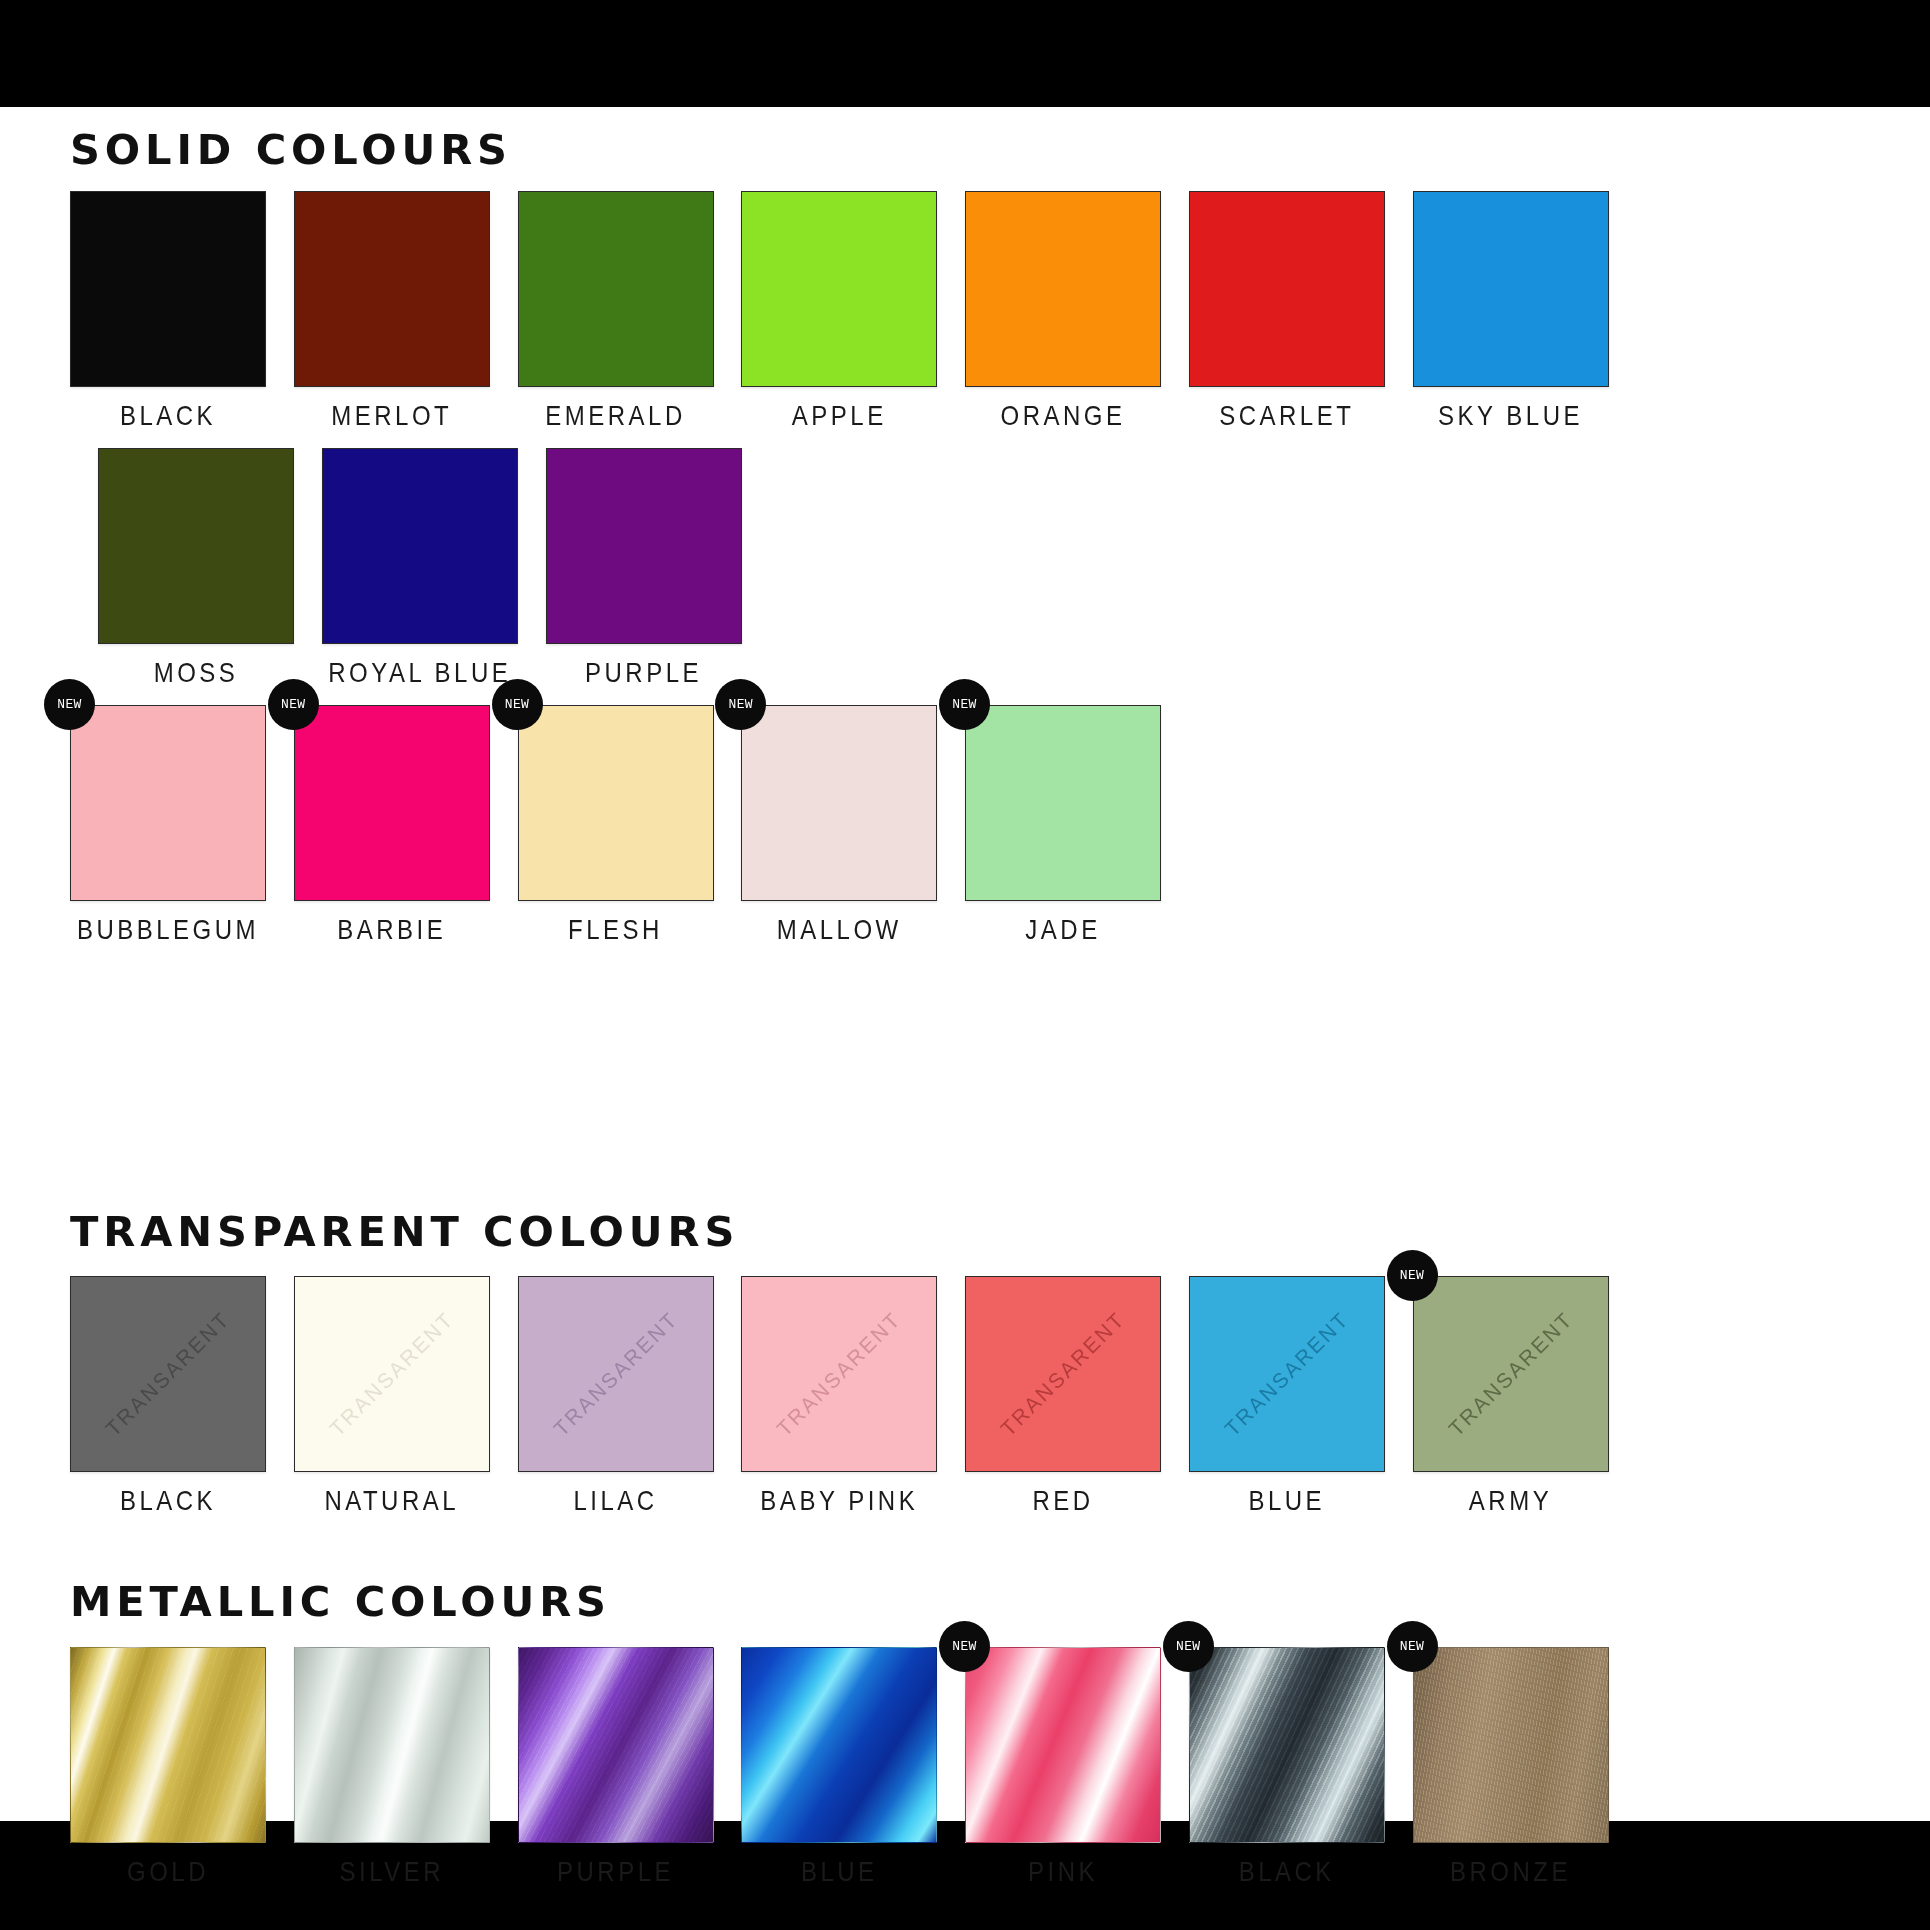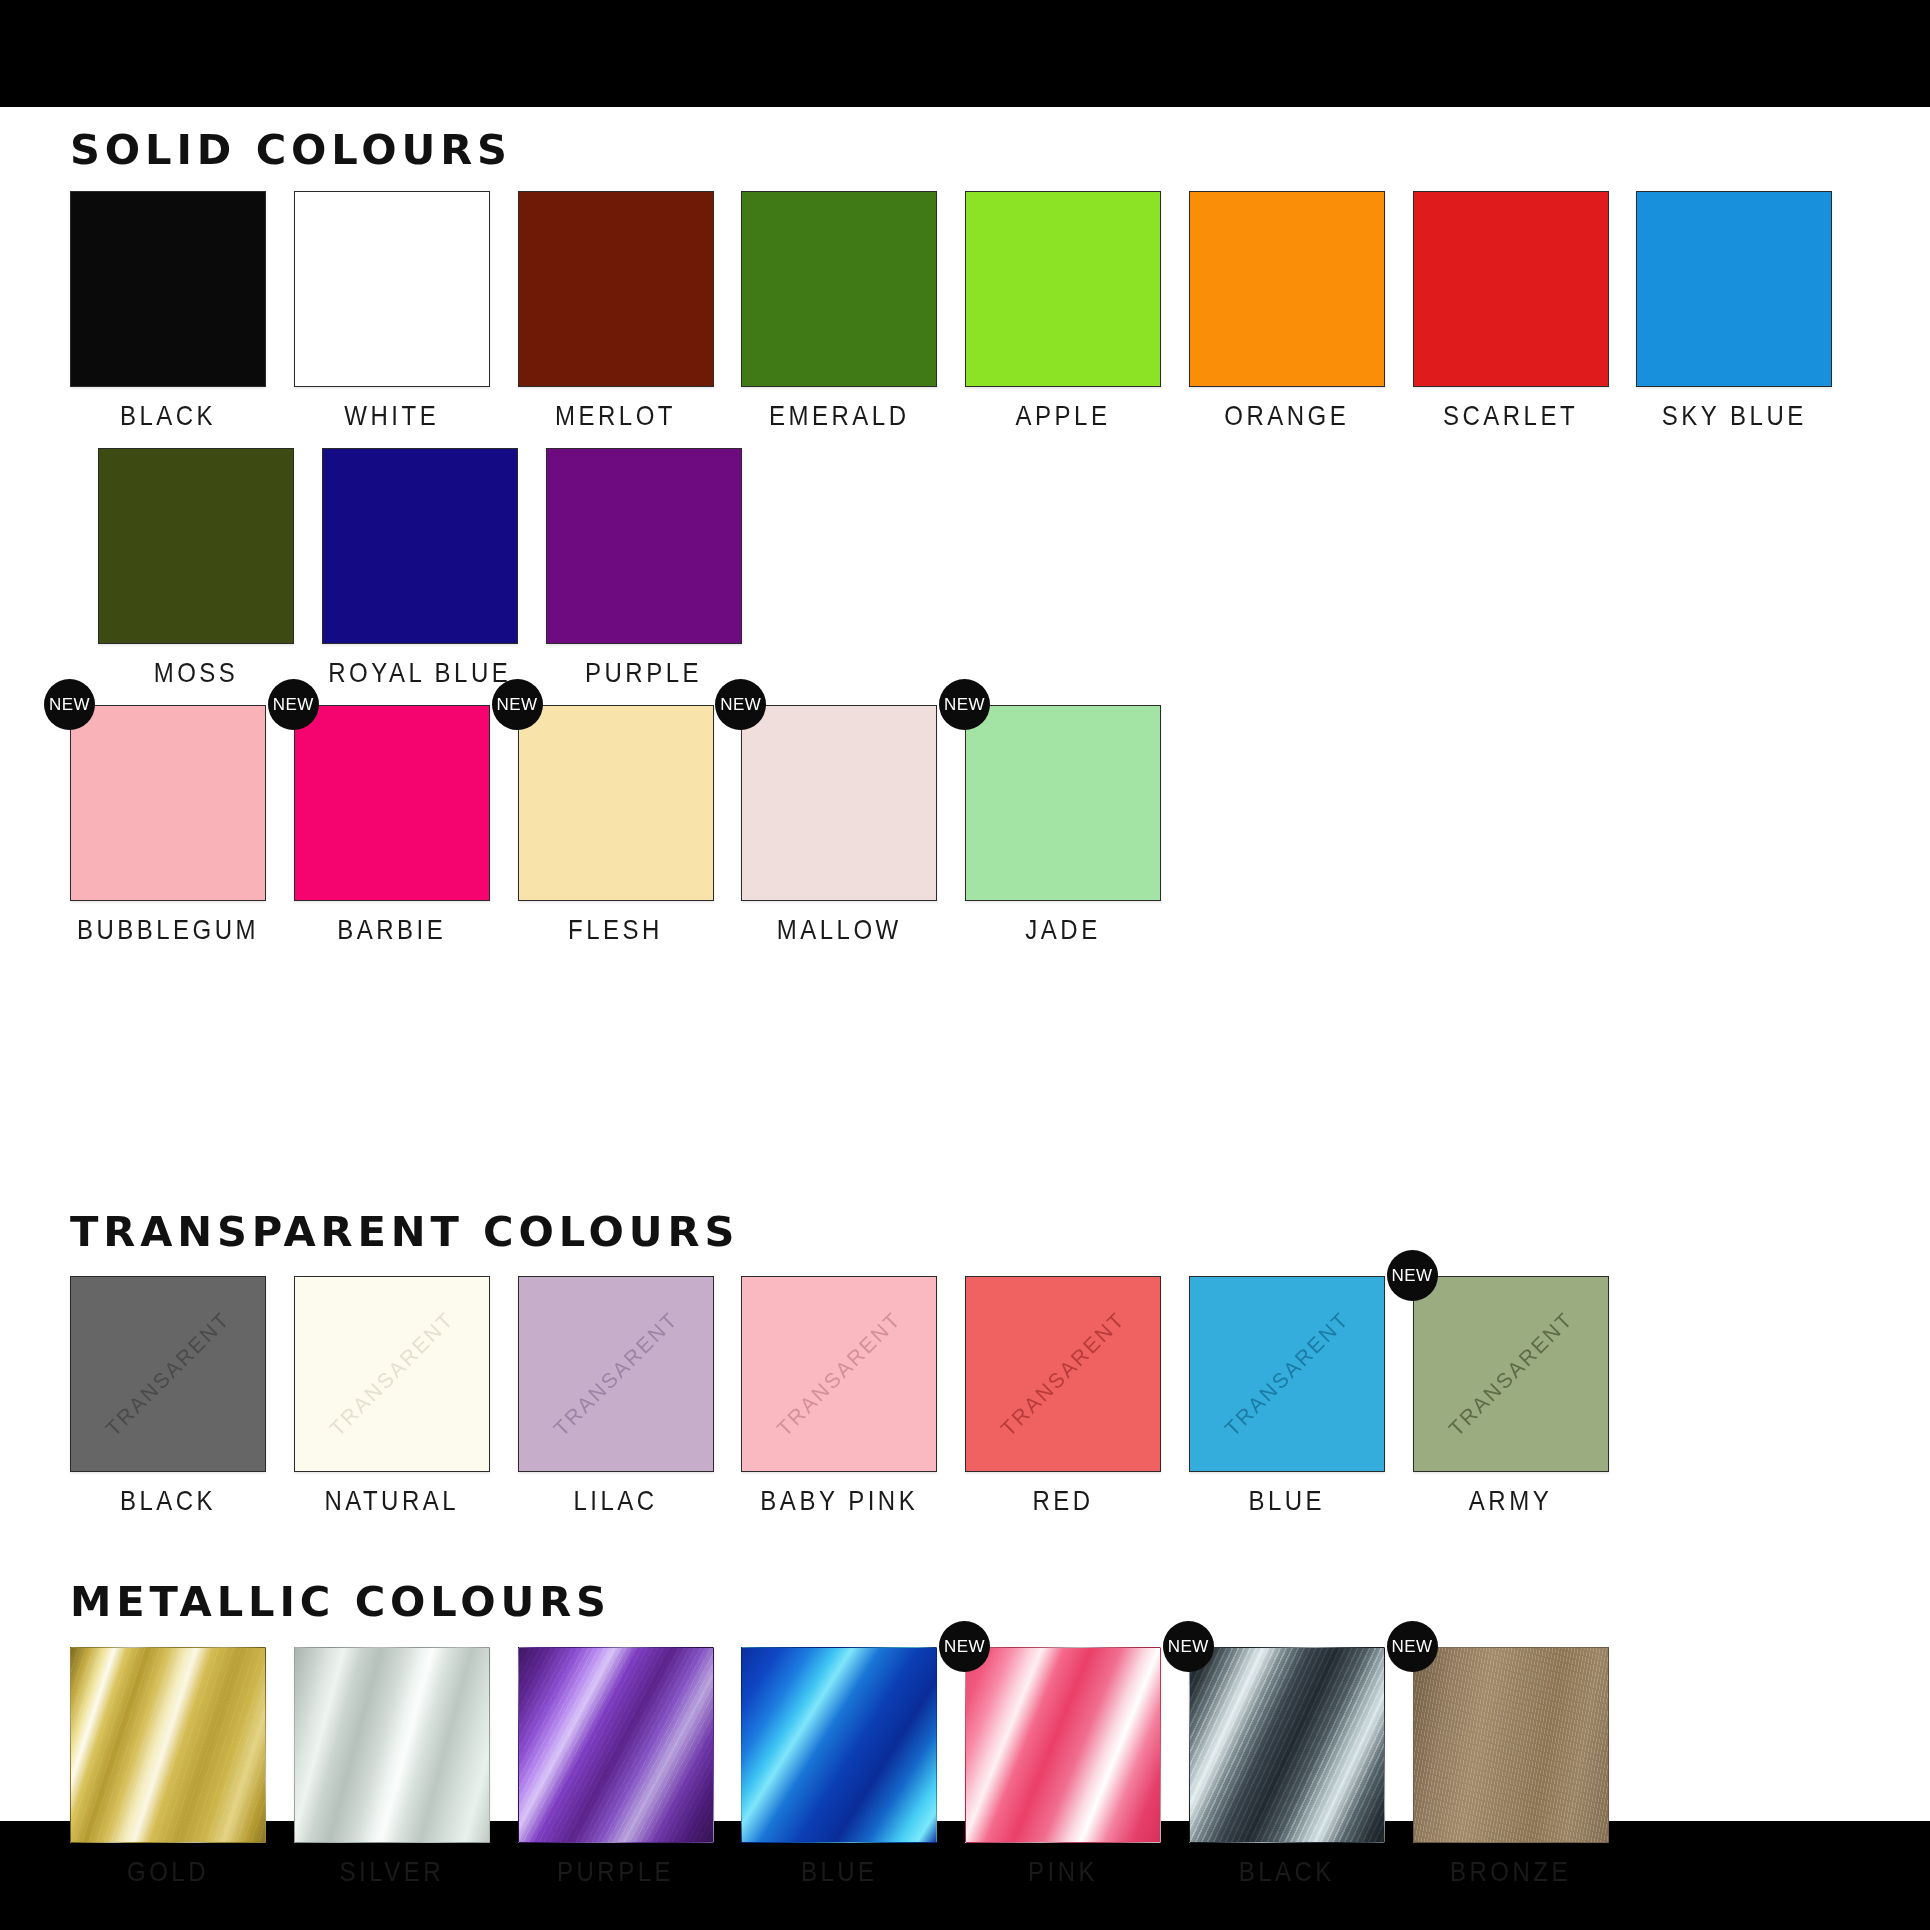--- a/index.html
+++ b/index.html
@@ -93,22 +93,22 @@
     left:-26px;
     top:-26px;
     width:51px;
     height:51px;
     border-radius:50%;
     background:#0b0b0b;
     color:#ffffff;
     display:flex;
     align-items:center;
     justify-content:center;
-    font-family:Liberation Sans, sans-serif;
-    font-size:17px;
+    font-family:Liberation Mono, monospace;
+    font-size:13px;
     letter-spacing:0.4px;
     z-index:5;
     text-align:right;
   }
 
   
   .wm{
     position:absolute;
     left:50%;
     top:50%;
@@ -129,26 +129,20 @@
     <h2 class="section-title sec-solid">SOLID COLOURS</h2>
     <div class="row row-solid-1">
         <div class="cell">
           <div class="swatch-wrap">
             <div class="swatch" style="background: rgb(10, 10, 10);"></div>
           </div>
           <div class="label">BLACK</div>
         </div>
         <div class="cell">
           <div class="swatch-wrap">
-            <div class="swatch" style="background: rgb(255, 255, 255);"></div>
-          </div>
-          <div class="label">WHITE</div>
-        </div>
-        <div class="cell">
-          <div class="swatch-wrap">
             <div class="swatch" style="background: rgb(110, 26, 6);"></div>
           </div>
           <div class="label">MERLOT</div>
         </div>
         <div class="cell">
           <div class="swatch-wrap">
             <div class="swatch" style="background: rgb(63, 122, 22);"></div>
           </div>
           <div class="label">EMERALD</div>
         </div>

